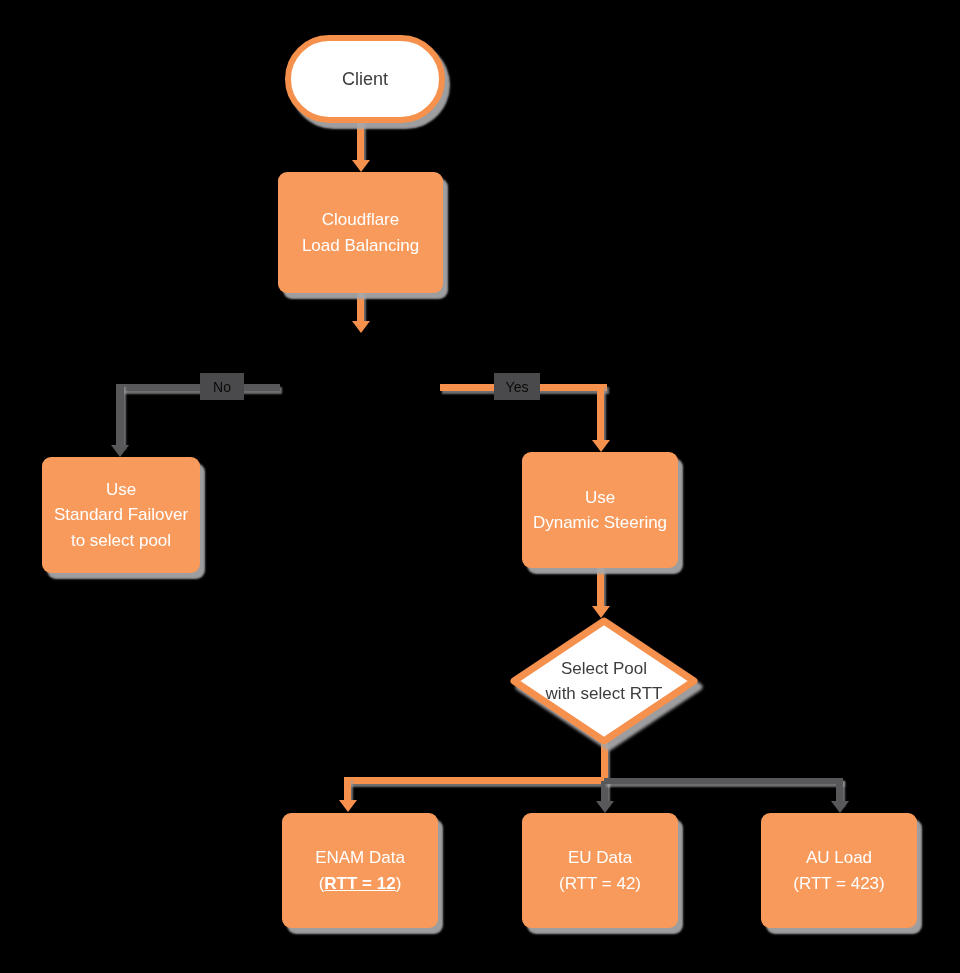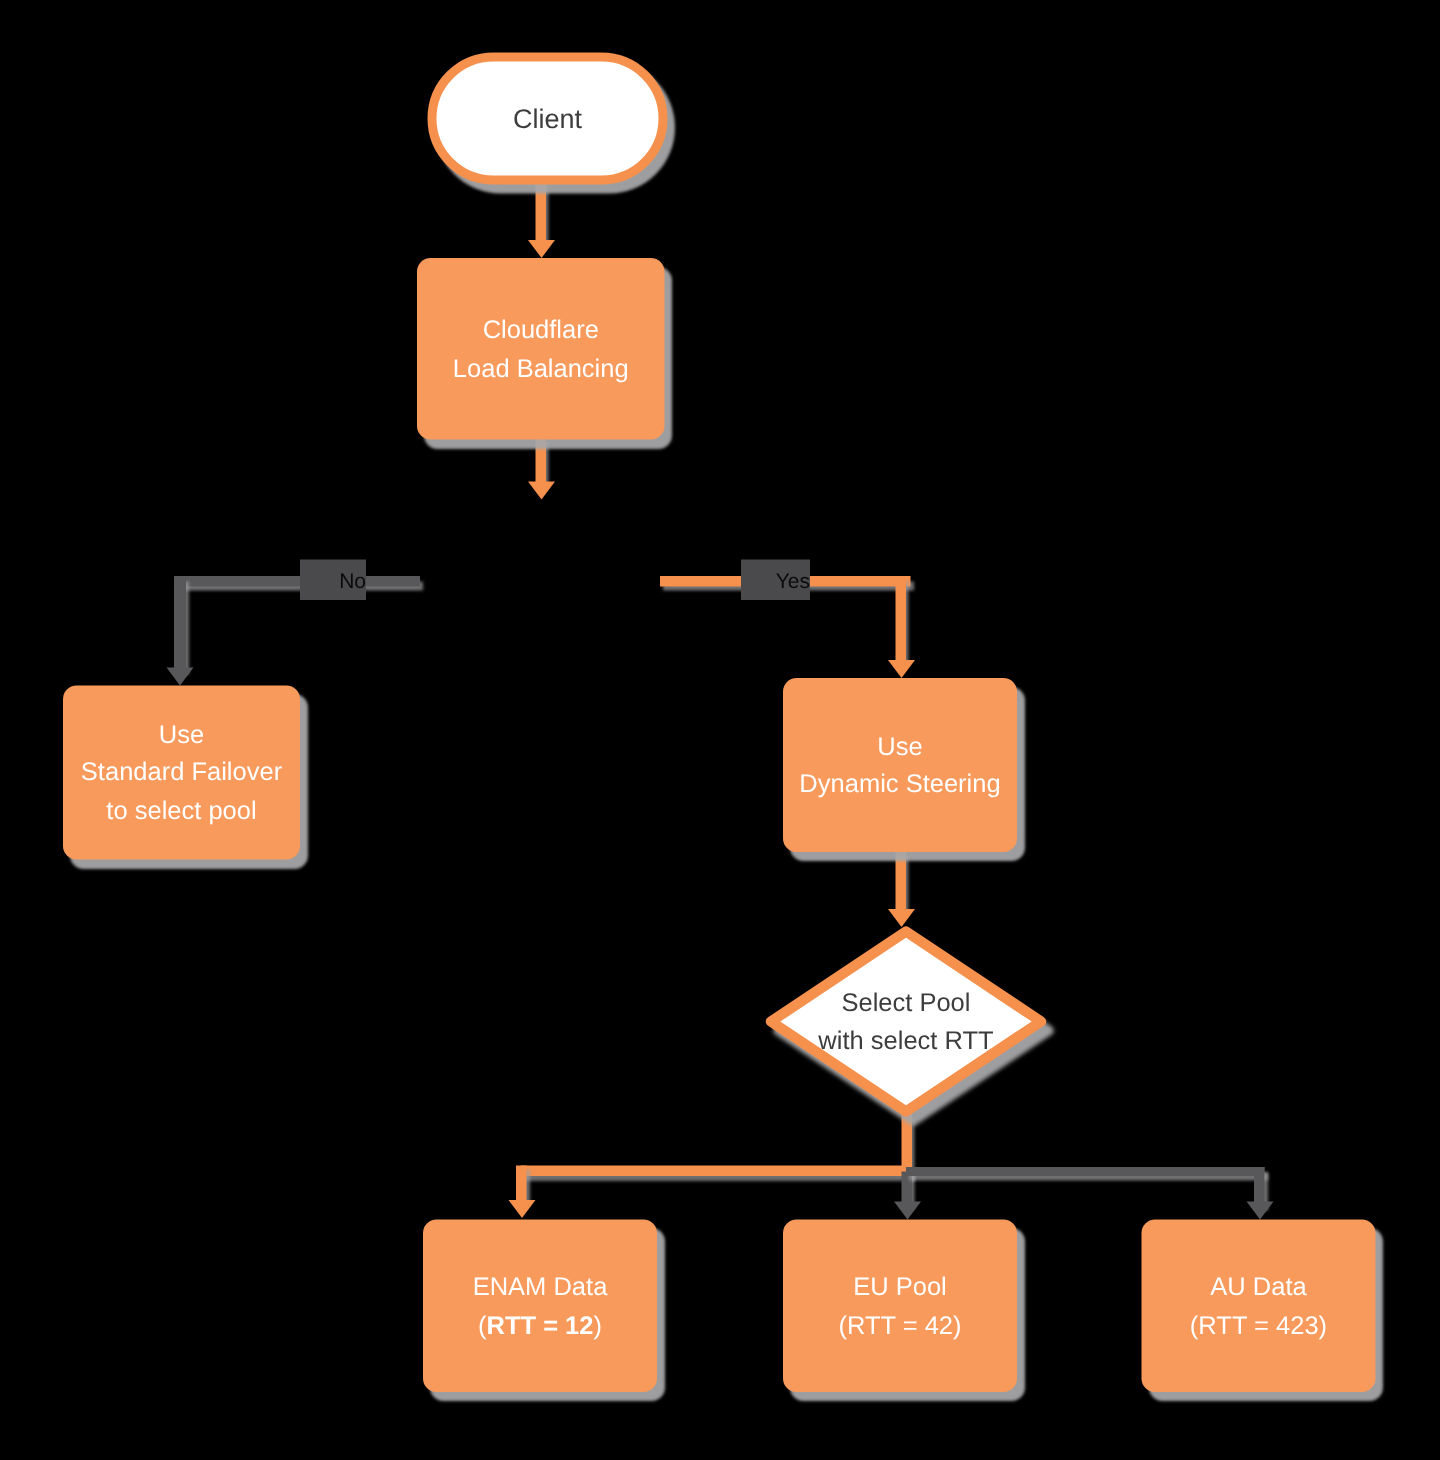--- a/index.html
+++ b/index.html
@@ -31,39 +31,39 @@
     font-size:17px;line-height:1.5;
   }
   .node-terminal{
     background:#FFFFFF;
     border:6px solid var(--orange-stroke);
     border-radius:44px;
     color:var(--node-text-dark);
     font-size:18px;
   }
   .node-label{white-space:pre-line;}
-  .bold{font-weight:bold;}
+  .bold{font-weight:bold;text-decoration:underline;}
   .diamond-wrap{position:absolute;}
   .diamond-wrap svg{
     display:block;
     filter:drop-shadow(5px 6px 1.5px rgba(167,167,169,0.95));
   }
   .diamond-text{
     position:absolute;inset:0;display:flex;align-items:center;justify-content:center;
     text-align:center;color:var(--node-text-dark);font-size:17px;line-height:1.5;
     white-space:pre-line;
   }
   .line{position:absolute;box-shadow:2px 3px 2px rgba(160,160,162,0.7);}
   .line.orange{background:var(--orange-stroke);}
   .line.gray{background:var(--gray-line);}
   .arr{position:absolute;width:0;height:0;border-left:9px solid transparent;border-right:9px solid transparent;}
   .arr.orange{border-top:12px solid var(--orange-stroke);}
   .arr.gray{border-top:12px solid var(--gray-line);}
   .edge-label{
-    position:absolute;display:flex;align-items:center;justify-content:flex-end;
+    position:absolute;display:flex;align-items:center;justify-content:center;
     background:var(--label-bg);color:var(--label-text);
     font-size:14px;border-radius:0;
   }
 </style>
 </head>
 <body>
 
 <div id="canvas">
 
   <div class="line orange" style="left:357px;top:120px;width:7px;height:42px;"></div>
@@ -133,25 +133,25 @@
 
   <div class="node node-orange" style="left:282px;top:813px;width:156px;height:115px;">
     <div>
       <div>ENAM Data</div>
       <div><span>(</span><span class="bold">RTT = 12</span><span>)</span></div>
     </div>
   </div>
 
   <div class="node node-orange" style="left:522px;top:813px;width:156px;height:115px;">
     <div>
-      <div>EU Pool</div>
+      <div>EU Data</div>
       <div><span>(</span><span>RTT = 42</span><span>)</span></div>
     </div>
   </div>
 
   <div class="node node-orange" style="left:761px;top:813px;width:156px;height:115px;">
     <div>
-      <div>AU Data</div>
+      <div>AU Load</div>
       <div><span>(</span><span>RTT = 423</span><span>)</span></div>
     </div>
   </div>
 
 </div>
 
 </body></html>

